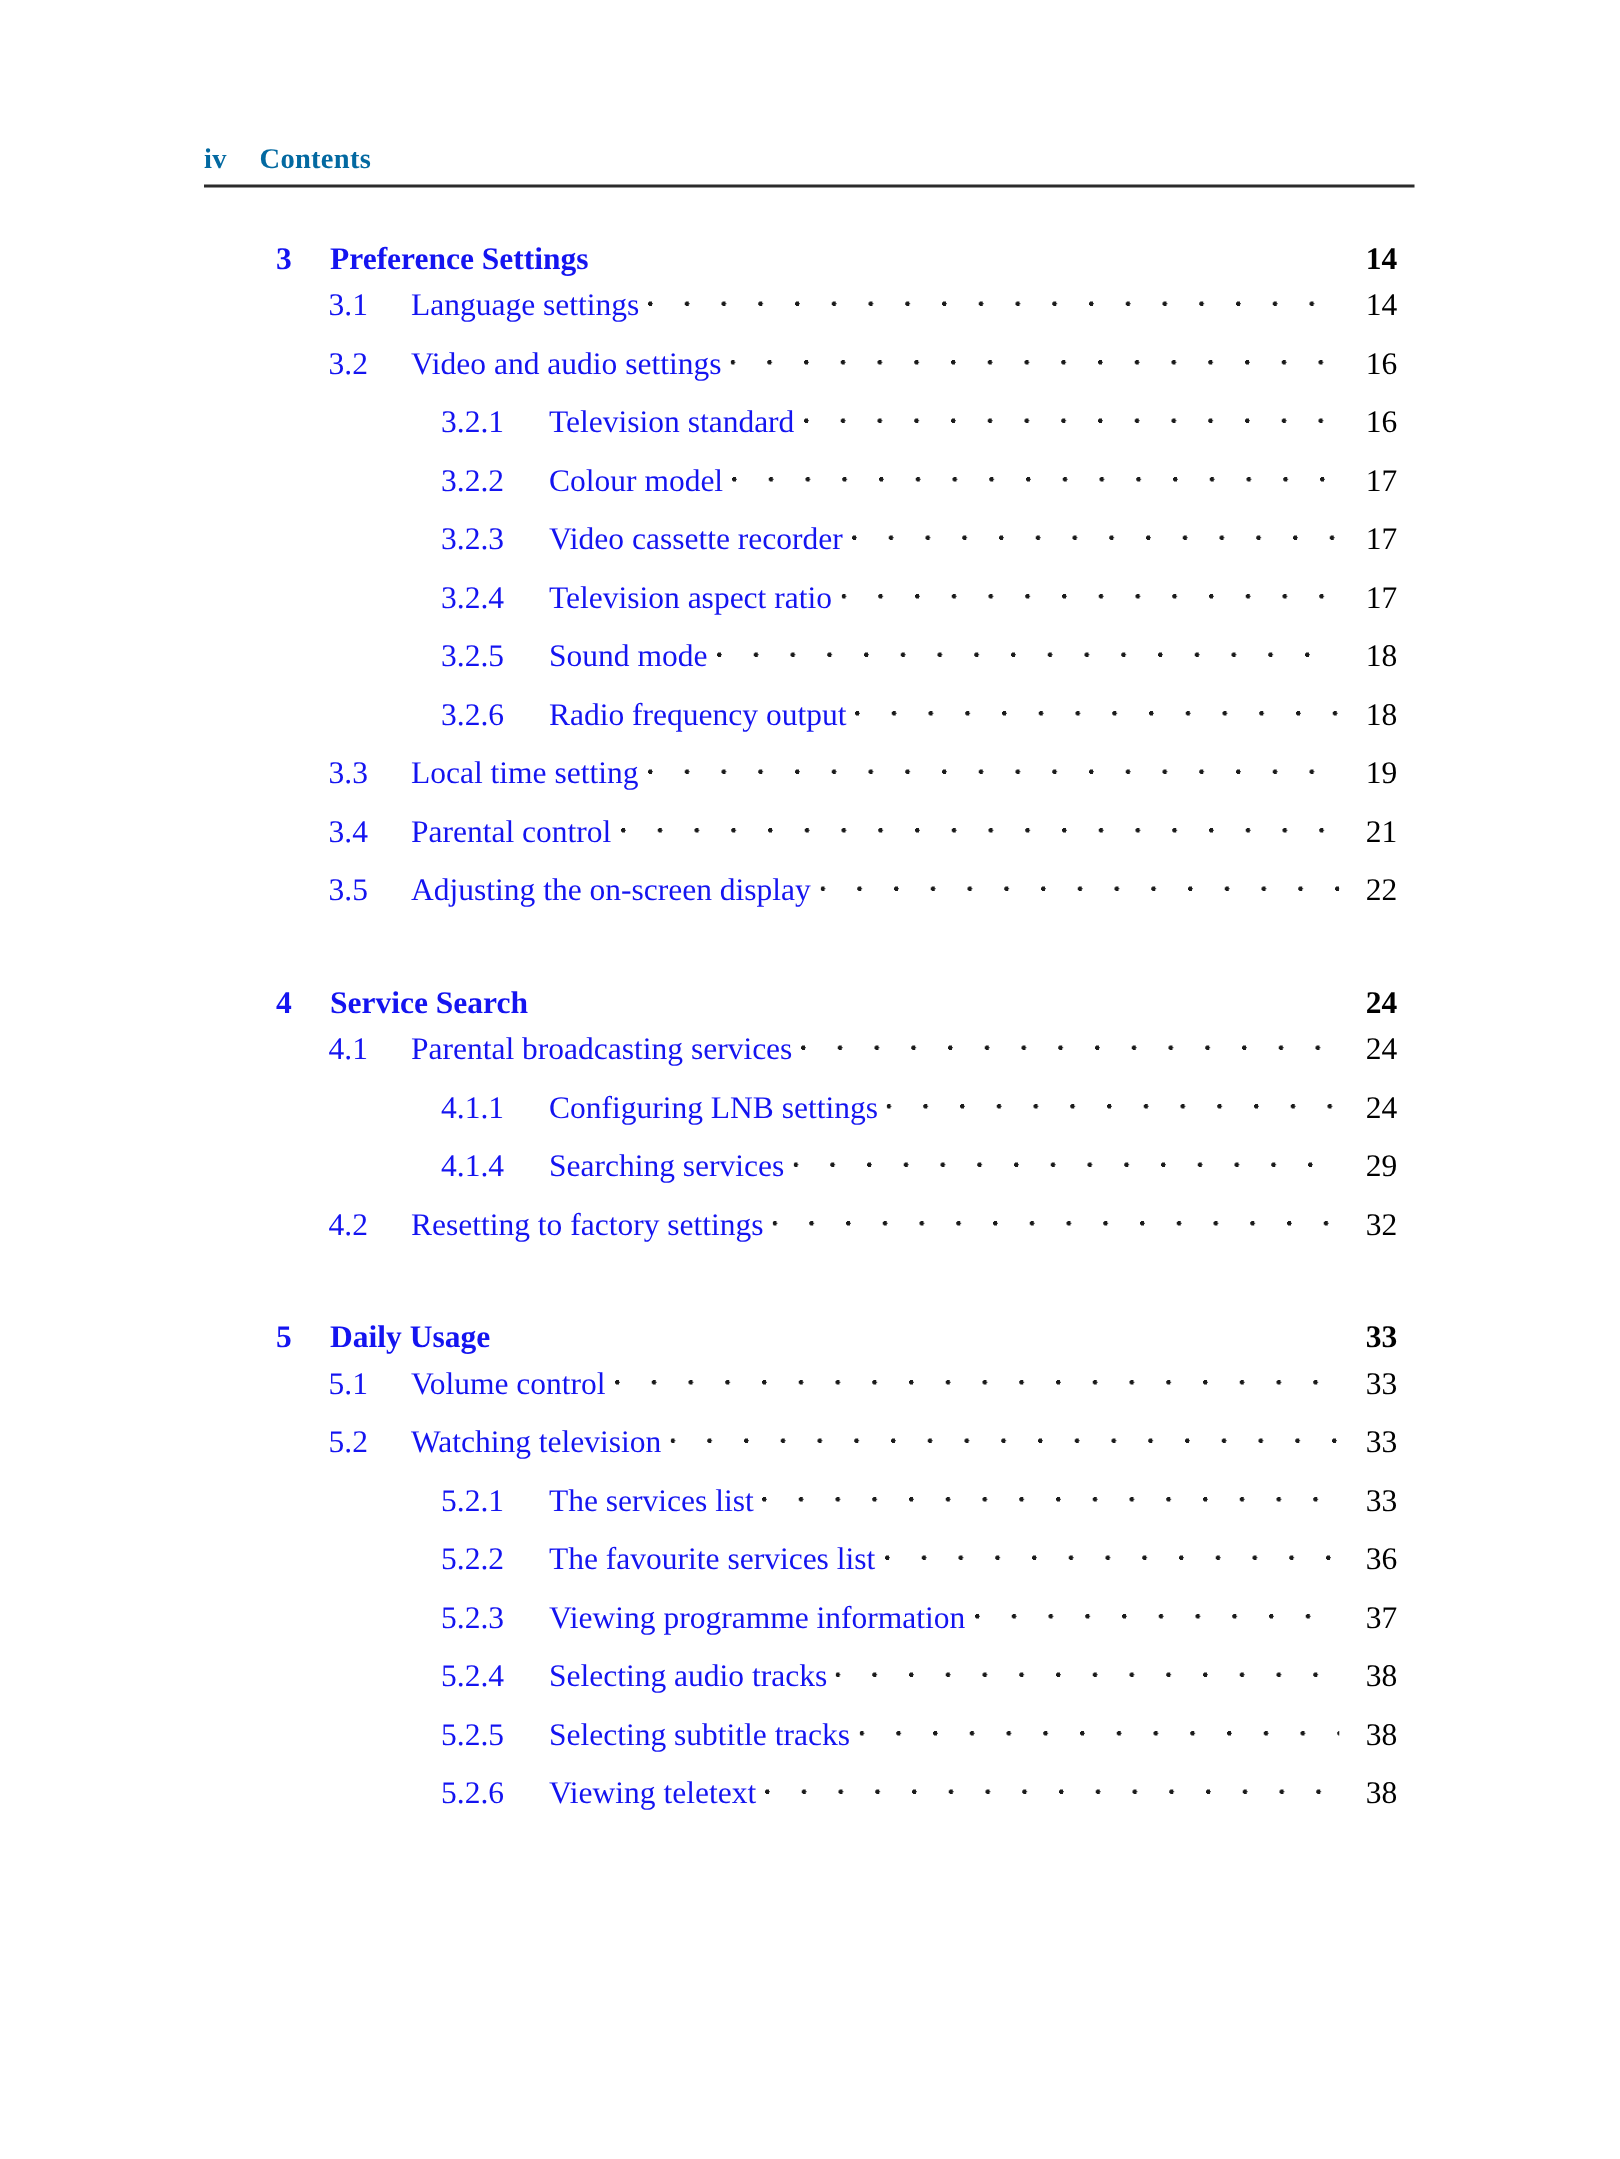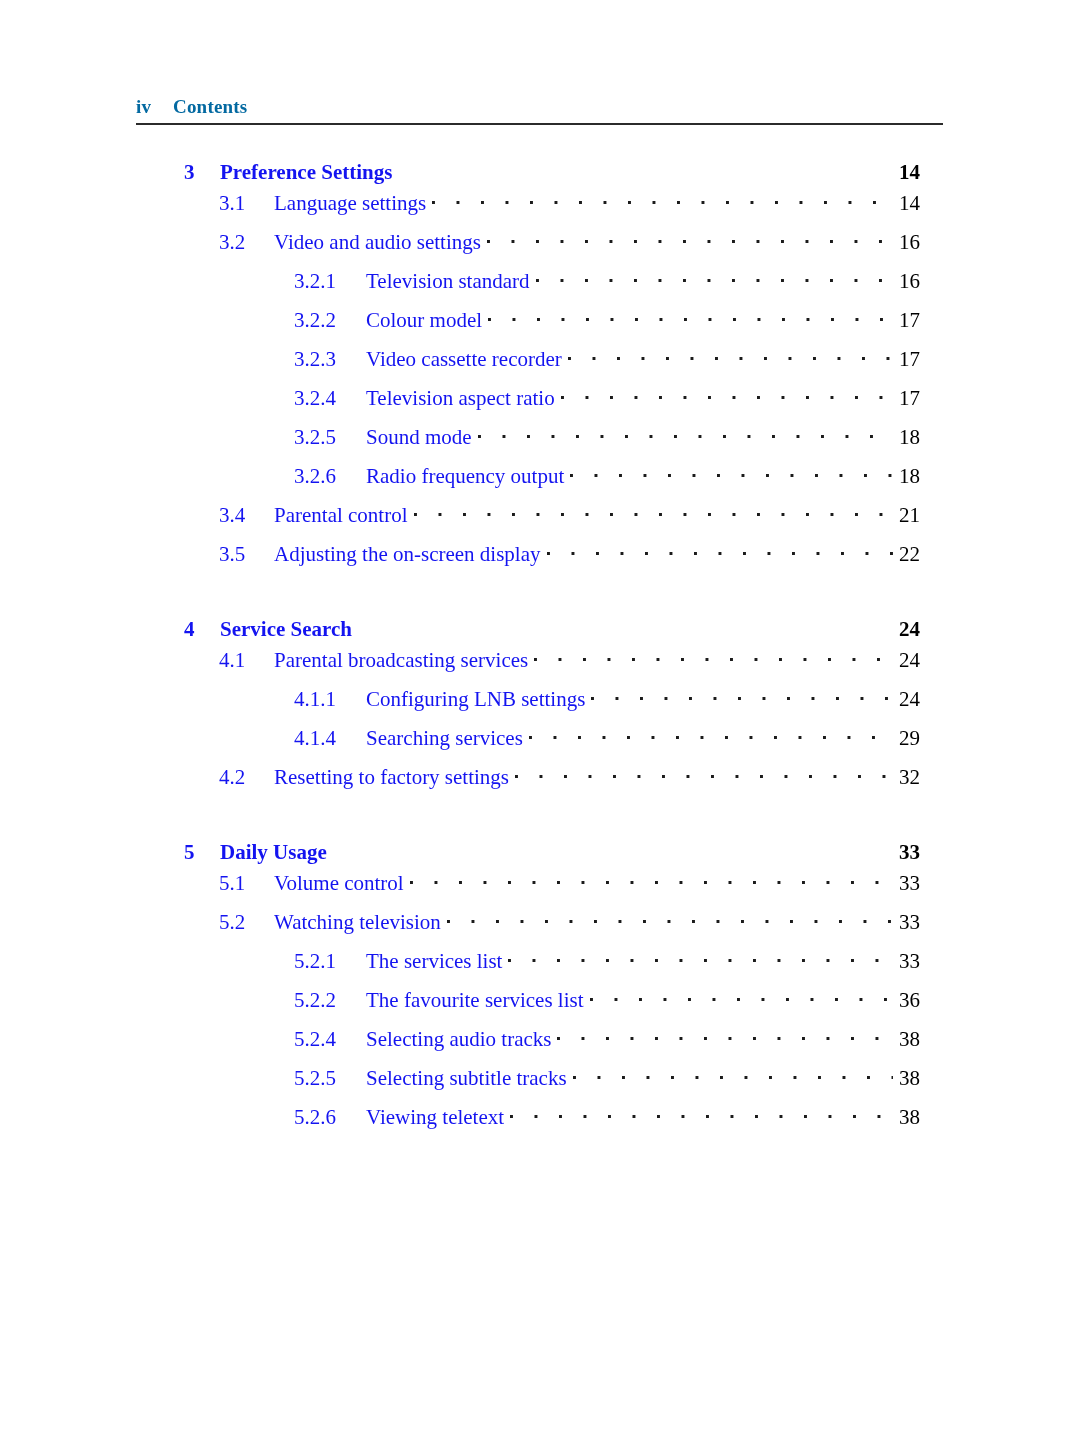--- a/index.html
+++ b/index.html
@@ -128,21 +128,21 @@
     right: 0;
     bottom: 0.30em;
     height: 3px;
     background-image: radial-gradient(circle at 1.5px 1.5px, #1b1b1b 1.5px, rgba(0,0,0,0) 1.6px);
     background-size: 24.5px 3px;
     background-repeat: repeat-x;
   }
 
   .pageno {
     flex: 0 0 44px;
-    text-align: left;
+    text-align: center;
     color: #000000;
     font-size: 21px;
   }
 </style>
 </head>
 <body>
 
 <div class="page">
 
   <div class="header">
@@ -202,20 +202,26 @@
         <span class="leader"></span>
         <span class="pageno">18</span>
       </div>
       <div class="toc-entry level-subsection">
         <span class="num">3.2.6</span>
         <span class="title">Radio frequency output</span>
         <span class="leader"></span>
         <span class="pageno">18</span>
       </div>
       <div class="toc-entry level-section">
+        <span class="num">3.3</span>
+        <span class="title">Local time setting</span>
+        <span class="leader"></span>
+        <span class="pageno">19</span>
+      </div>
+      <div class="toc-entry level-section">
         <span class="num">3.4</span>
         <span class="title">Parental control</span>
         <span class="leader"></span>
         <span class="pageno">21</span>
       </div>
       <div class="toc-entry level-section">
         <span class="num">3.5</span>
         <span class="title">Adjusting the on-screen display</span>
         <span class="leader"></span>
         <span class="pageno">22</span>
@@ -274,20 +280,26 @@
         <span class="leader"></span>
         <span class="pageno">33</span>
       </div>
       <div class="toc-entry level-subsection">
         <span class="num">5.2.2</span>
         <span class="title">The favourite services list</span>
         <span class="leader"></span>
         <span class="pageno">36</span>
       </div>
       <div class="toc-entry level-subsection">
+        <span class="num">5.2.3</span>
+        <span class="title">Viewing programme information</span>
+        <span class="leader"></span>
+        <span class="pageno">37</span>
+      </div>
+      <div class="toc-entry level-subsection">
         <span class="num">5.2.4</span>
         <span class="title">Selecting audio tracks</span>
         <span class="leader"></span>
         <span class="pageno">38</span>
       </div>
       <div class="toc-entry level-subsection">
         <span class="num">5.2.5</span>
         <span class="title">Selecting subtitle tracks</span>
         <span class="leader"></span>
         <span class="pageno">38</span>

